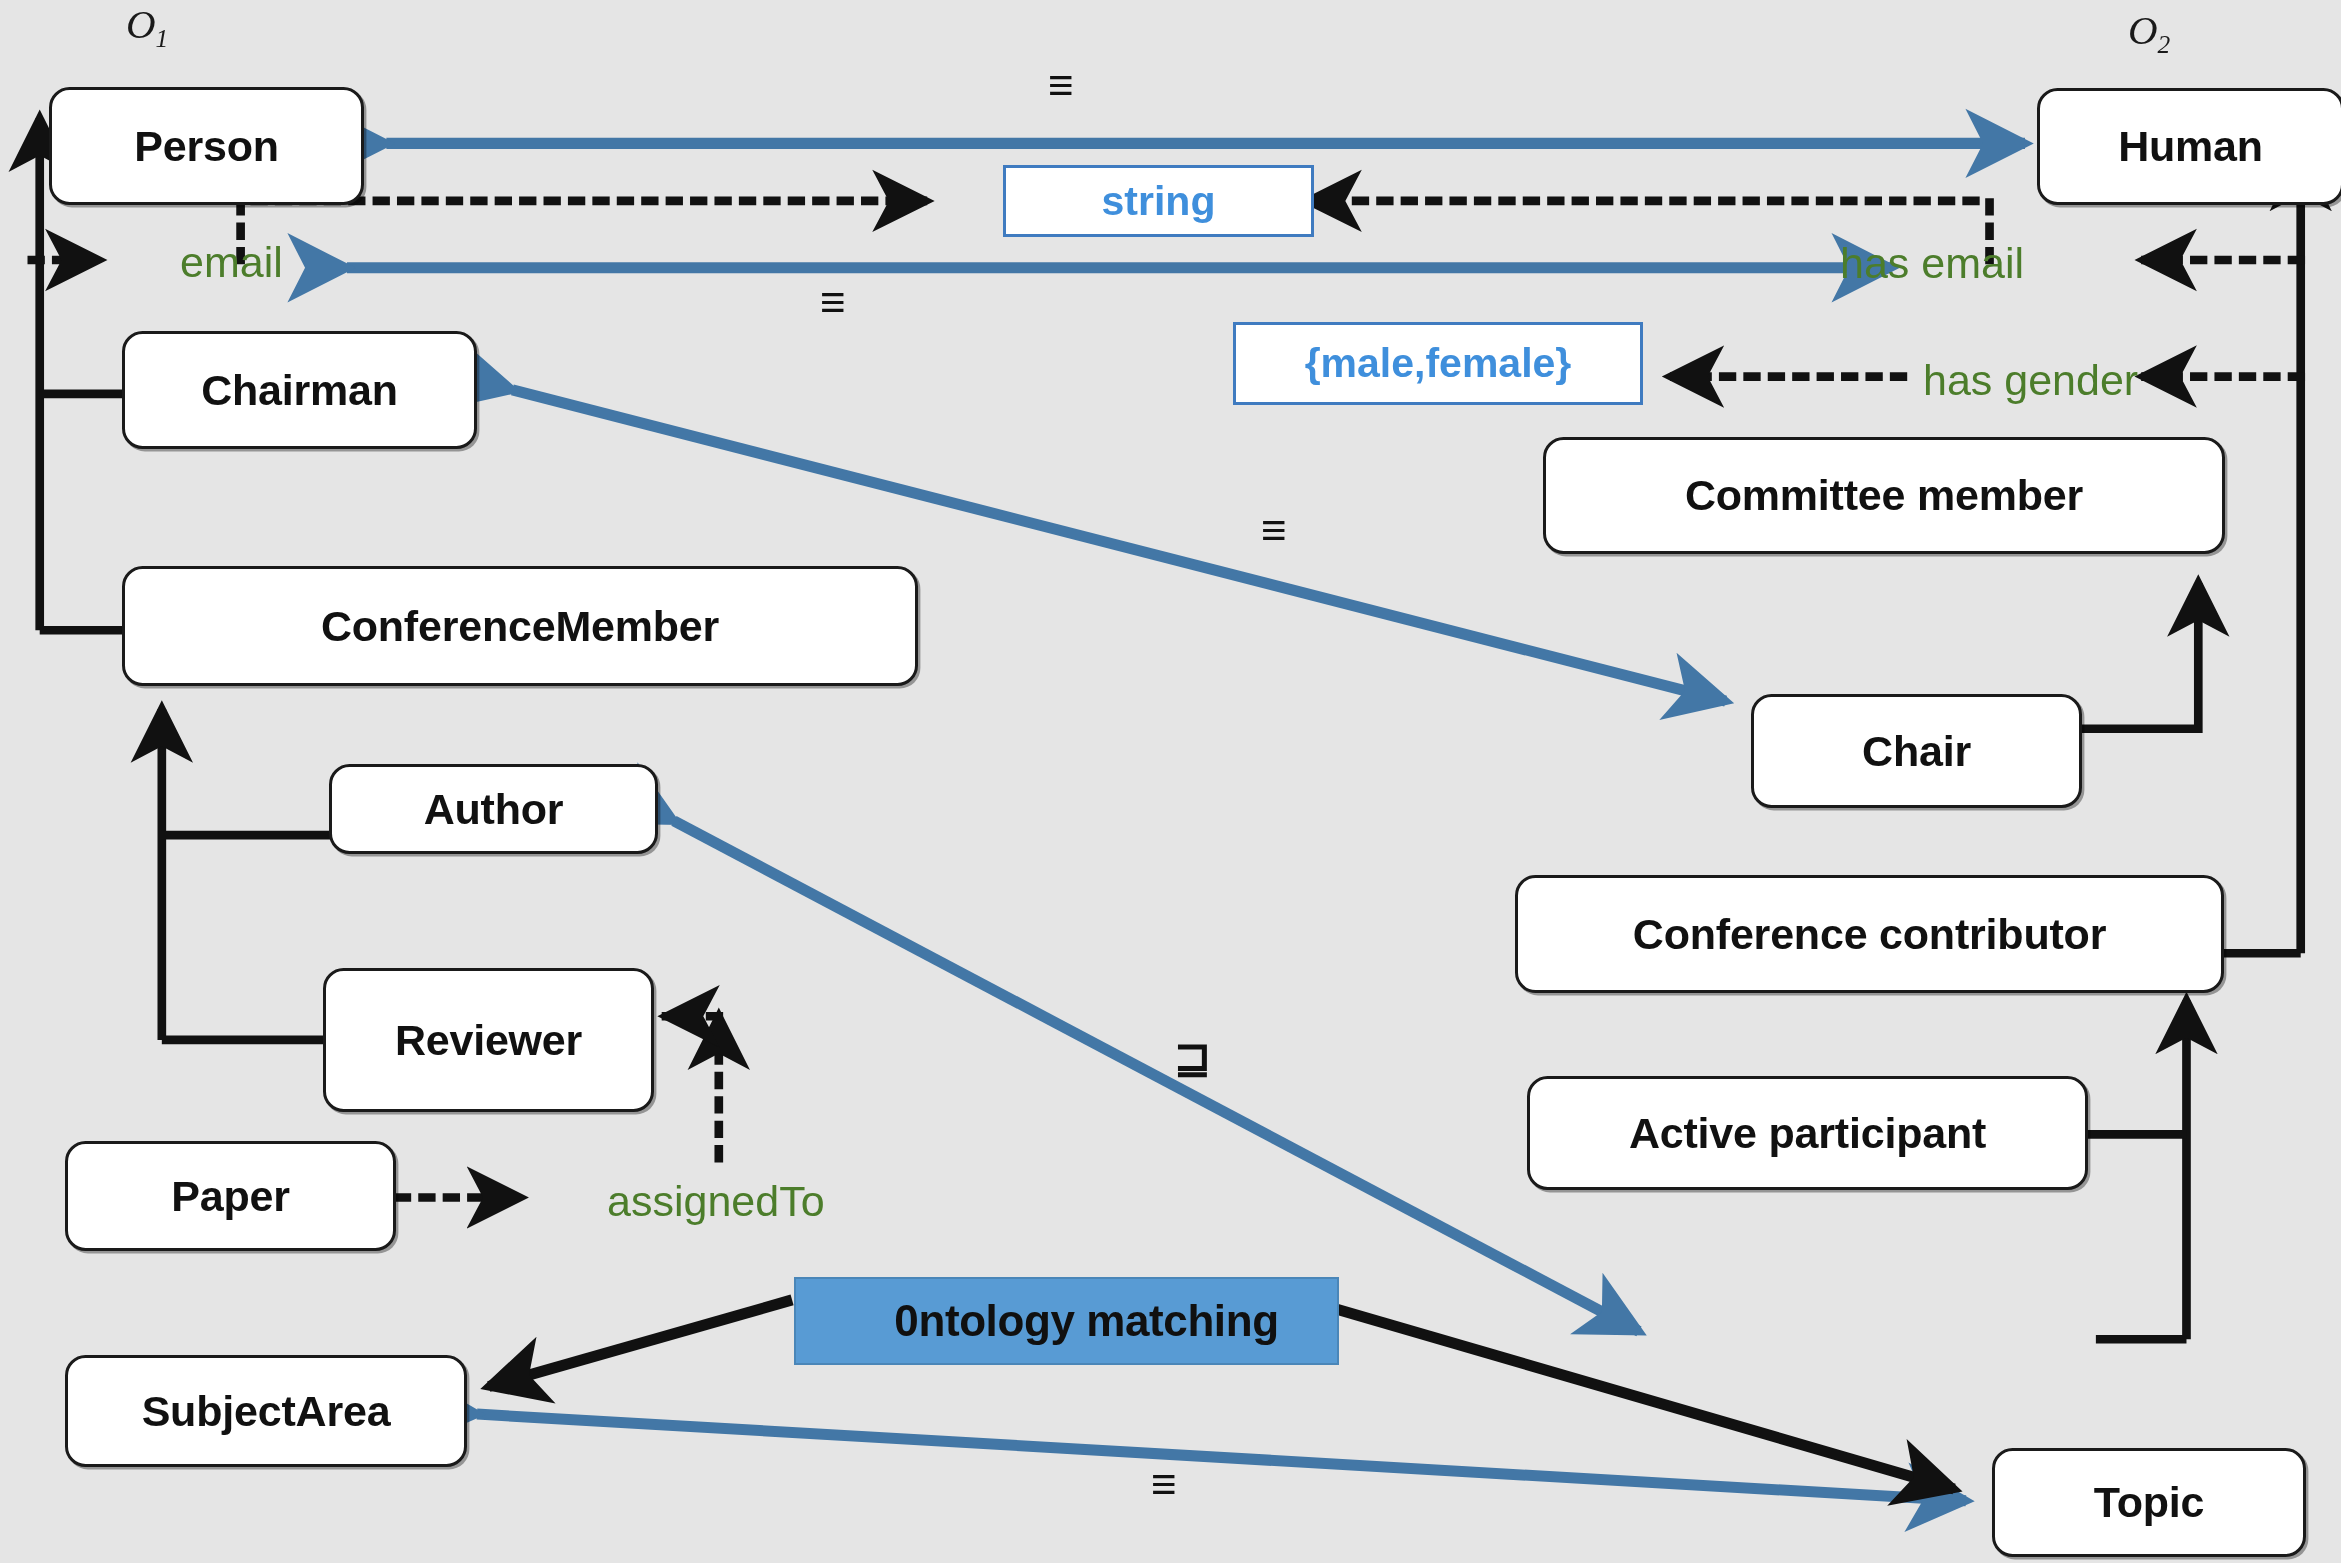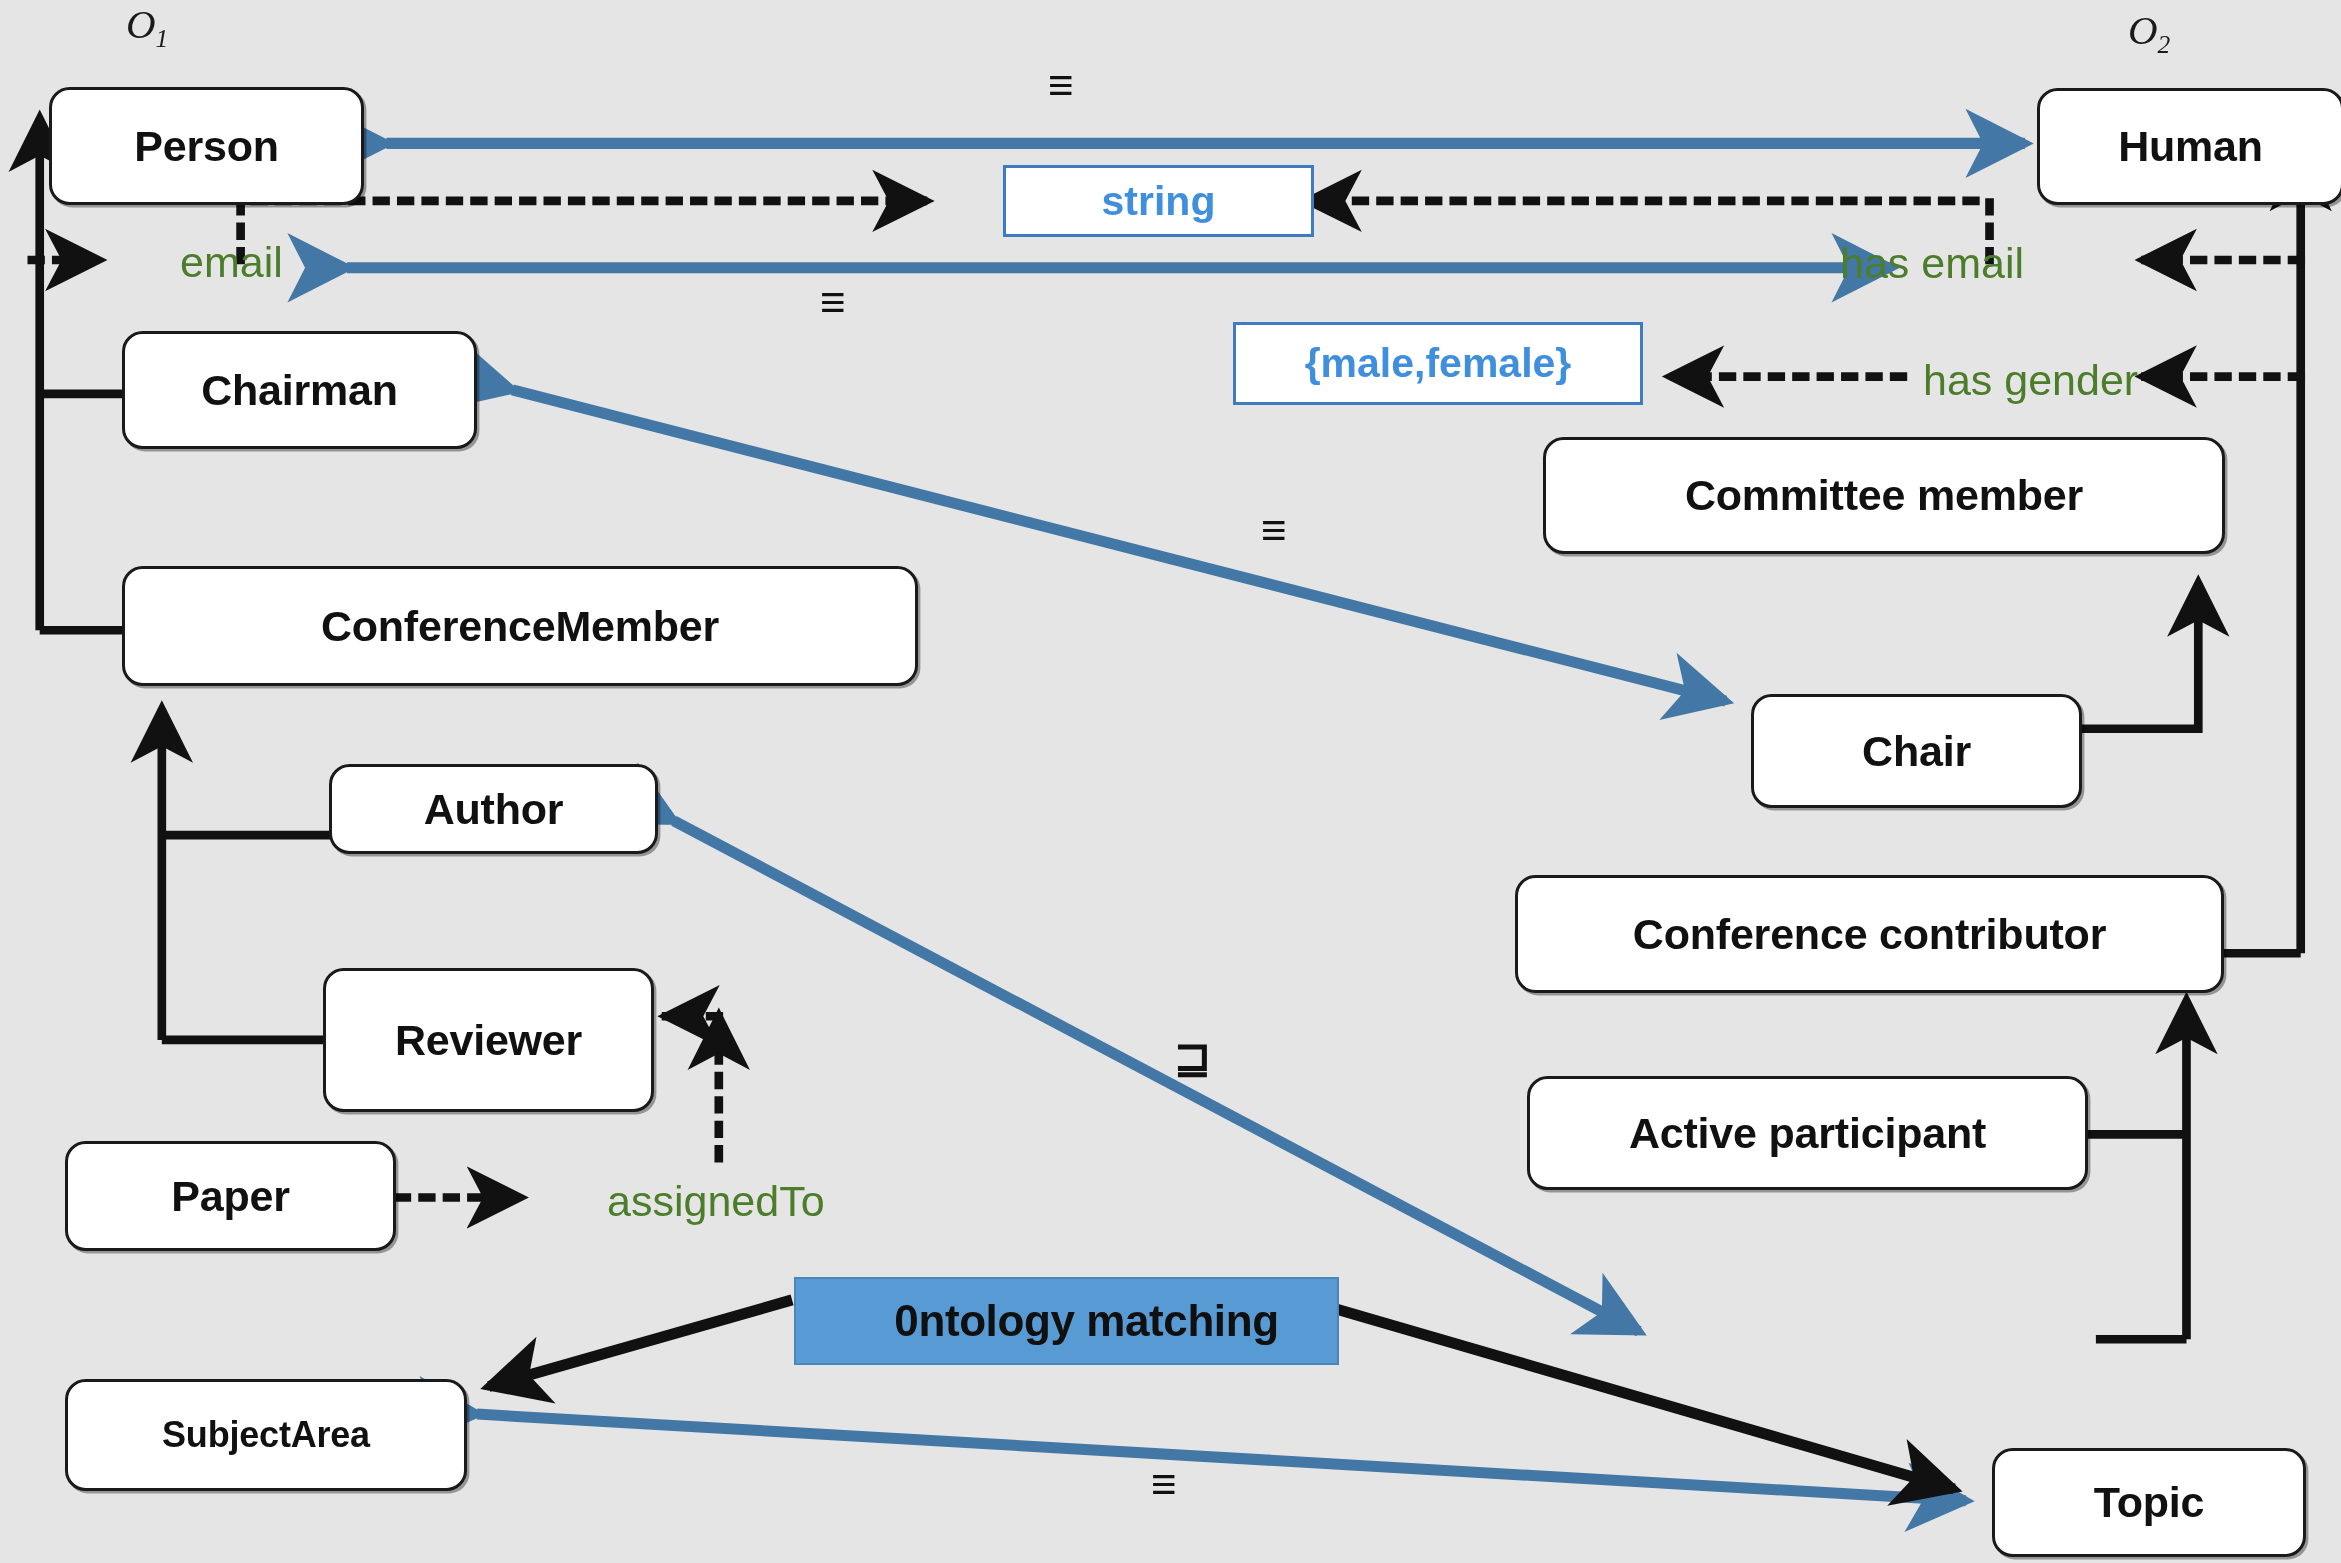--- a/index.html
+++ b/index.html
@@ -184,21 +184,21 @@
   <div class="node" style="left:122px;top:331px;width:355px;height:118px;font-size:43px;">Chairman</div>
 
   <div class="node" style="left:122px;top:566px;width:796px;height:120px;font-size:43px;">ConferenceMember</div>
 
   <div class="node" style="left:329px;top:764px;width:329px;height:90px;font-size:43px;">Author</div>
 
   <div class="node" style="left:323px;top:968px;width:331px;height:144px;font-size:43px;">Reviewer</div>
 
   <div class="node" style="left:65px;top:1141px;width:331px;height:110px;font-size:43px;">Paper</div>
 
-  <div class="node" style="left:65px;top:1355px;width:402px;height:112px;font-size:36px;margin-top:24px;">SubjectArea</div>
+  <div class="node" style="left:65px;top:1355px;width:402px;height:112px;font-size:43px;">SubjectArea</div>
 
   <div class="proplabel" style="left:180px;top:235px;height:55px;font-size:43px;">email</div>
 
   <div class="proplabel" style="left:607px;top:1174px;height:55px;font-size:43px;">assignedTo</div>
 
   <div class="datatype" style="left:963px;top:165px;width:311px;height:72px;font-size:41px;margin-left:40px;">string</div>
 
   <div class="node" style="left:2037px;top:88px;width:307px;height:117px;font-size:43px;">Human</div>
 
   <div class="node" style="left:1543px;top:437px;width:682px;height:117px;font-size:43px;">Committee member</div>

